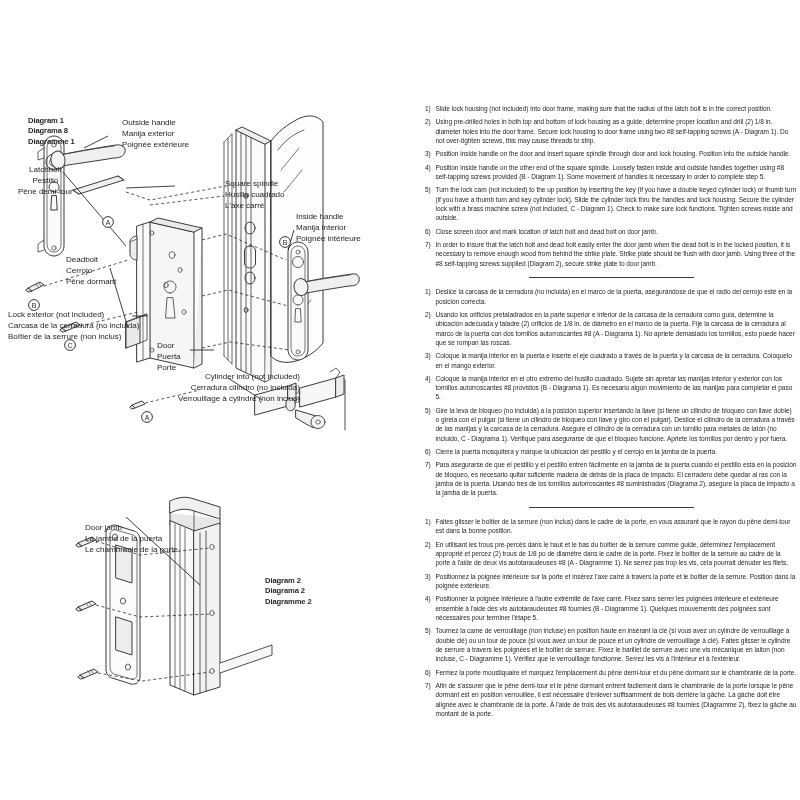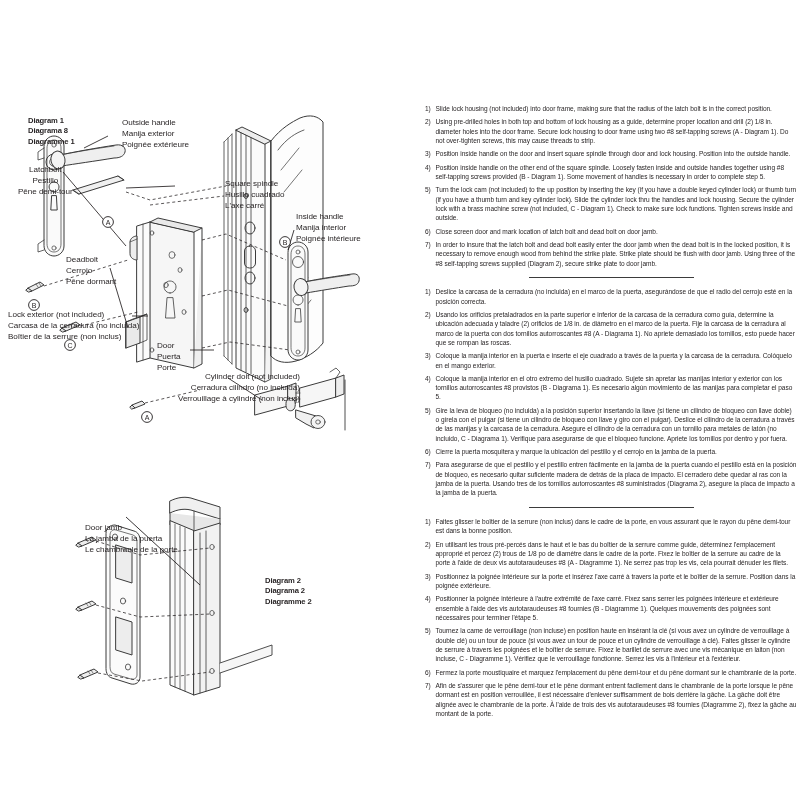--- a/index.html
+++ b/index.html
@@ -377,21 +377,21 @@
     <div>Boîtier de la serrure (non inclus)</div>
   </div>
 
   <div class="callout" id="callout-door">
     <div>Door</div>
     <div>Puerta</div>
     <div>Porte</div>
   </div>
 
   <div class="callout right-align" id="callout-cylinder-lock">
-    <div>Cylinder doit (not included)</div>
+    <div>Cylinder into (not included)</div>
     <div>Cerradura cilindro (no incluida)</div>
     <div>Verrouillage à cylindre (non inclus)</div>
   </div>
 
 
   <div class="callout" id="callout-door-jamb">
     <div>Door jamb</div>
     <div>La jamba de la puerta</div>
     <div>Le chambranle de la porte</div>
   </div>

